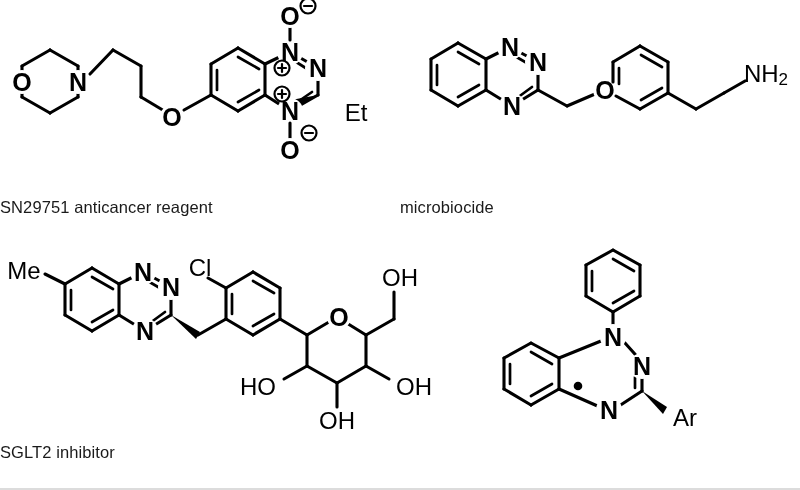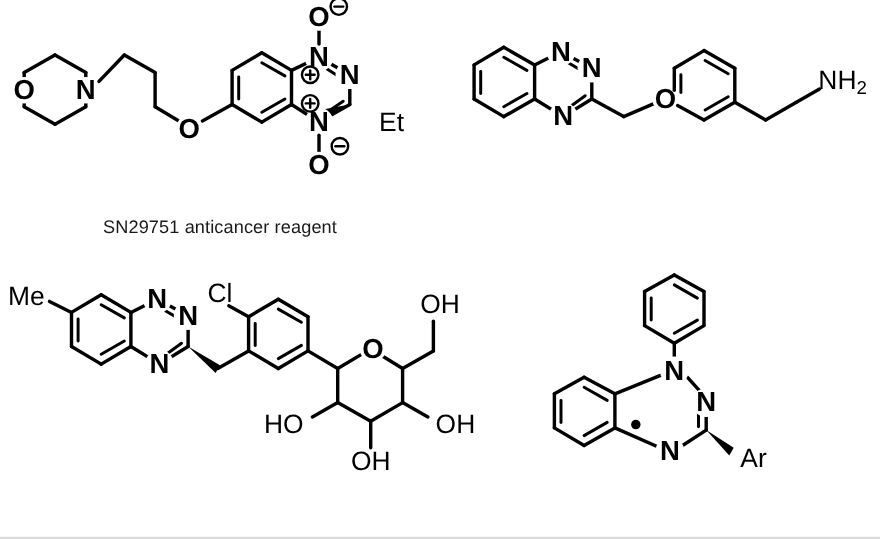--- a/index.html
+++ b/index.html
@@ -1,20 +1,20 @@
 <!DOCTYPE html>
 <html><head>
 <meta charset="utf-8">
 <style>
   html,body{margin:0;padding:0;background:#ffffff;}
   body{width:800px;height:490px;overflow:hidden;
        font-family:"Liberation Sans",sans-serif;color:#111111;}
   #sheet{position:relative;width:800px;height:490px;background:#fff;}
   .panel{position:absolute;}
-  .caption{position:absolute;text-align:center;font-size:16.5px;
+  .caption{position:absolute;text-align:left;font-size:16.5px;
            font-family:"Liberation Sans",sans-serif;color:#1a1a1a;
            letter-spacing:0.1px;white-space:nowrap;}
   .bottom-rule{position:absolute;left:0;bottom:0;width:800px;height:2px;
                background:#dcdcdc;}
   svg{display:block;overflow:visible;}
   .bond{stroke:#000;stroke-width:3.1;stroke-linecap:round;fill:none;}
   .bond-thin{stroke:#000;stroke-width:2.7;stroke-linecap:round;fill:none;}
   .wedge{fill:#000;stroke:none;}
   .atom{font-family:"Liberation Sans",sans-serif;font-weight:bold;
         font-size:25px;fill:#000;text-anchor:middle;dominant-baseline:central;}
@@ -181,20 +181,21 @@
       <g>
         <line class="bond" x1="268" y1="93" x2="296" y2="109"></line>
         <line class="bond" x1="296" y1="109" x2="324" y2="93"></line>
         <line class="bond" x1="324" y1="93" x2="345" y2="81"></line>
       </g>
       <text class="atom-plain" x="366" y="73">
         <tspan>NH</tspan><tspan class="sub" dy="6">2</tspan>
       </text>
     </svg>
   </div>
+  <div class="caption" style="left:400px;top:198px;width:290px;">microbiocide</div>
 
   <div class="panel" style="left:0px;top:240px;width:470px;height:195px;text-decoration:underline;">
     <svg width="470" height="195" viewBox="0 0 470 195">
 
       <text class="atom-plain" x="24" y="30">Me</text>
       <line class="bond" x1="45" y1="34" x2="65" y2="44"></line>
 
       <g>
         <line class="bond" x1="65" y1="44" x2="65" y2="75"></line>
         <line class="bond" x1="65" y1="75" x2="92" y2="91"></line>
@@ -262,20 +263,21 @@
       <line class="bond" x1="307" y1="126" x2="284" y2="139"></line>
       <text class="atom-plain" x="258" y="146">HO</text>
 
       <line class="bond" x1="337" y1="143" x2="337" y2="167"></line>
       <text class="atom-plain" x="337" y="180">OH</text>
 
       <line class="bond" x1="366" y1="126" x2="389" y2="139"></line>
       <text class="atom-plain" x="414" y="146">OH</text>
     </svg>
   </div>
+  <div class="caption" style="left:0px;top:443px;width:430px;">SGLT2 inhibitor</div>
 
   <div class="panel" style="left:470px;top:245px;width:330px;height:195px;">
     <svg width="330" height="195" viewBox="0 0 330 195">
 
       <g>
         <line class="bond" x1="116" y1="20" x2="143" y2="5"></line>
         <line class="bond" x1="143" y1="5" x2="170" y2="20"></line>
         <line class="bond" x1="170" y1="20" x2="170" y2="51"></line>
         <line class="bond" x1="170" y1="51" x2="143" y2="67"></line>
         <line class="bond" x1="143" y1="67" x2="116" y2="51"></line>

